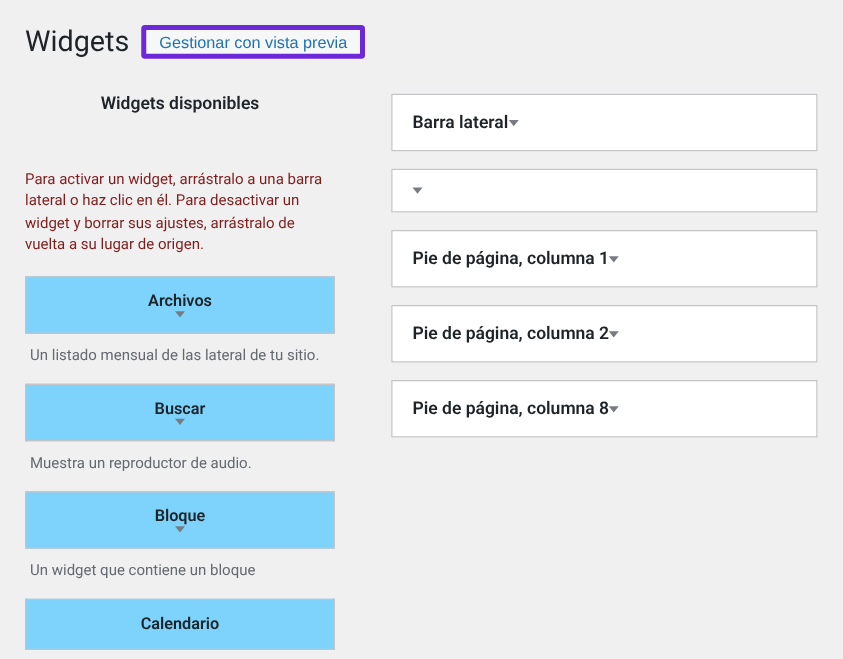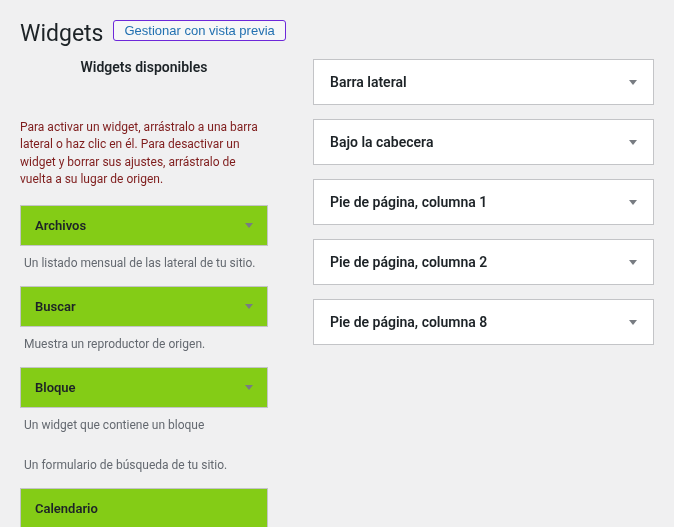--- a/index.html
+++ b/index.html
@@ -9,31 +9,31 @@
     }
     body {
       font-family: -apple-system, BlinkMacSystemFont, "Segoe UI", Roboto, sans-serif;
       background: #f0f0f1;
       padding: 20px;
       width: 674px;
       color: #1d2327;
     }
     .header-row {
       display: flex;
-      align-items: flex-start;
+      align-items: flex-end;
       gap: 10px;
-      margin-bottom: 12px;
+      margin-bottom: 28px;
     }
     .page-title {
       font-size: 23px;
       font-weight: 400;
       color: #1d2327;
     }
     .preview-btn {
-      border: 1px solid #6d28d9;
+      border: 4px solid #6d28d9;
       color: #2271b1;
       background: #f6f7f7;
       padding: 2px 10px;
       font-size: 13px;
       border-radius: 3px;
       cursor: pointer;
     }
     .columns {
       display: flex;
       gap: 45px;
@@ -53,27 +53,28 @@
       text-align: center;
     }
     .help-text {
       font-size: 12px;
       color: #7f1d1d;
       line-height: 1.45;
       margin-bottom: 16px;
       margin-top: 44px;
     }
     .widget-box {
-      background: #84cc16;
+      background: #7dd3fc;
       border: 1px solid #c3c4c7;
       padding: 12px 14px;
       display: flex;
       justify-content: space-between;
       align-items: center;
       cursor: pointer;
+      flex-direction: column;
     }
     .widget-box .label {
       font-size: 13px;
       font-weight: 600;
       color: #1d2327;
     }
     .caret {
       width: 0;
       height: 0;
       border-left: 4px solid transparent;
@@ -83,21 +84,20 @@
     .widget-desc {
       font-size: 12px;
       color: #646970;
       padding: 10px 4px 16px 4px;
     }
     .area-box {
       background: #fff;
       border: 1px solid #c3c4c7;
       padding: 14px 16px;
       display: flex;
-      justify-content: space-between;
       align-items: center;
       margin-bottom: 14px;
       cursor: pointer;
     }
     .area-box .label {
       font-size: 14px;
       font-weight: 600;
       color: #1d2327;
     }
   </style>
@@ -117,44 +117,42 @@
     <div class="widget-box">
       <span class="label">Archivos</span>
       <span class="caret"></span>
     </div>
     <div class="widget-desc">Un listado mensual de las lateral de tu sitio.</div>
 
     <div class="widget-box">
       <span class="label">Buscar</span>
       <span class="caret"></span>
     </div>
-    <div class="widget-desc">Muestra un reproductor de origen.</div>
+    <div class="widget-desc">Muestra un reproductor de audio.</div>
 
     <div class="widget-box">
       <span class="label">Bloque</span>
       <span class="caret"></span>
     </div>
     <div class="widget-desc">Un widget que contiene un bloque</div>
 
-    <div class="widget-desc">Un formulario de búsqueda de tu sitio.</div>
 
     <div class="widget-box">
       <span class="label">Calendario</span>
 
     </div>
 
   </div>
 
   <div class="right-col">
     <div class="area-box">
       <span class="label">Barra lateral</span>
       <span class="caret"></span>
     </div>
     <div class="area-box">
-      <span class="label">Bajo la cabecera</span>
       <span class="caret"></span>
     </div>
     <div class="area-box">
       <span class="label">Pie de página, columna 1</span>
       <span class="caret"></span>
     </div>
     <div class="area-box">
       <span class="label">Pie de página, columna 2</span>
       <span class="caret"></span>
     </div>

